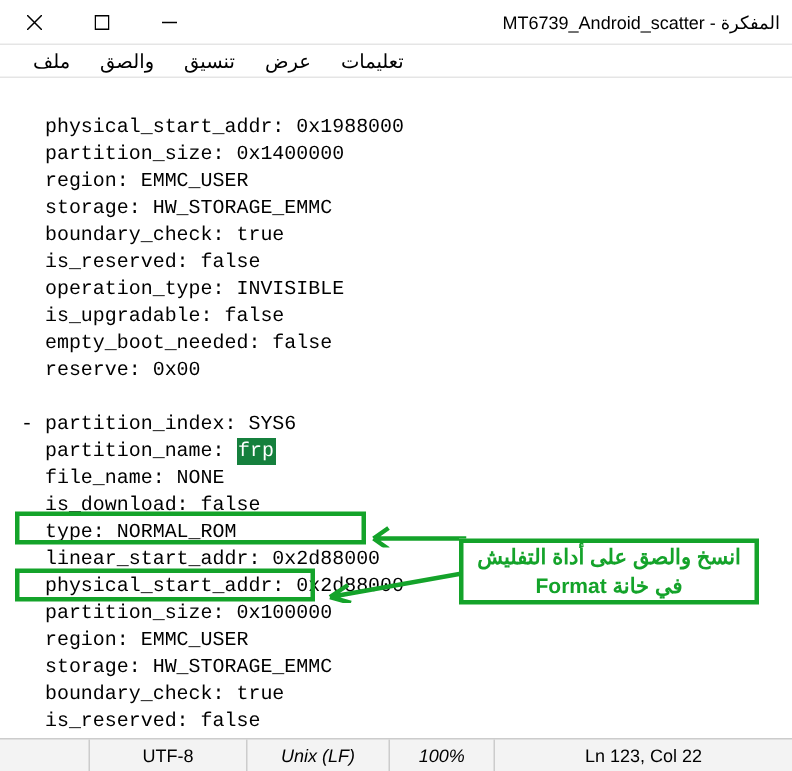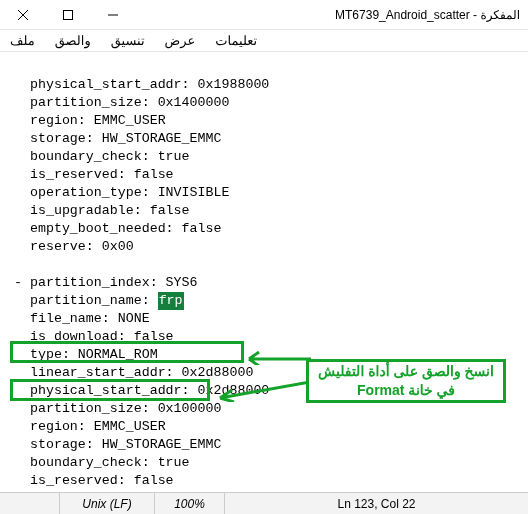--- a/index.html
+++ b/index.html
@@ -3,21 +3,21 @@
 <meta charset="utf-8">
 <style>
 * { margin: 0; padding: 0; box-sizing: border-box; }
 body { font-family: "Segoe UI", Tahoma, sans-serif; font-size: 13px; width: 528px; height: 514px; background: #fff; overflow: hidden; position: relative; direction: ltr; }
 
 .titlebar { height: 30px; display: flex; align-items: center; border-bottom: 1px solid #e5e5e5; }
 .winbtn { width: 45px; height: 30px; display: flex; align-items: center; justify-content: center; }
 .winbtn svg { width: 10px; height: 10px; }
 .title-text { flex: 1; text-align: right; padding-right: 8px; font-size: 12px; color: #000; }
 
-.menubar { height: 22px; display: flex; flex-direction: row-reverse; align-items: center; padding: 0 0; gap: 0; border-bottom: 1px solid #e5e5e5; direction: rtl; }
+.menubar { height: 22px; display: flex; flex-direction: row-reverse; align-items: center; padding: 0 12px; gap: 0; border-bottom: 1px solid #e5e5e5; direction: rtl; }
 .menuitem { padding: 2px 10px; font-size: 13px; color: #000; cursor: default; }
 
 .editor { position: relative; width: 528px; height: 440px; background: #fff; font-family: Consolas, "Courier New", monospace; font-size: 13.3px; line-height: 18px; white-space: pre; padding: 6px 14px 0 14px; color: #000; overflow: hidden; }
 
 .hl { background: #15803d; color: #fff; display: inline-block; padding: 0 1px; text-align: center; }
 
 .box { position: absolute; border: 3px solid #14a32a; background: transparent; pointer-events: none; }
 .box1 { left: 10px; top: 341px; width: 234px; height: 22px; }
 .box2 { left: 10px; top: 379px; width: 200px; height: 22px; }
 
@@ -99,16 +99,17 @@
   <path d="M70 14 L8 14 M8 14 L18 7 M8 14 L18 21" stroke="#14a32a" stroke-width="3" fill="none"></path>
 </svg>
 <svg class="arrow" style="left:208px;top:380px;width:102px;height:22px">
   <path d="M102 2 L12 18 M12 18 L24 10 M12 18 L26 22" stroke="#14a32a" stroke-width="3" fill="none"></path>
 </svg>
 
 <div class="annot">انسخ والصق على أداة التفليش في خانة Format</div>
 
 <div class="statusbar">
   <div class="statcell sc1"></div>
+  <div class="statcell sc2">UTF-8</div>
   <div class="statcell sc3">Unix (LF)</div>
   <div class="statcell sc4">100%</div>
   <div class="statcell sc5">Ln 123, Col 22</div>
 </div>
 
 </body></html>

